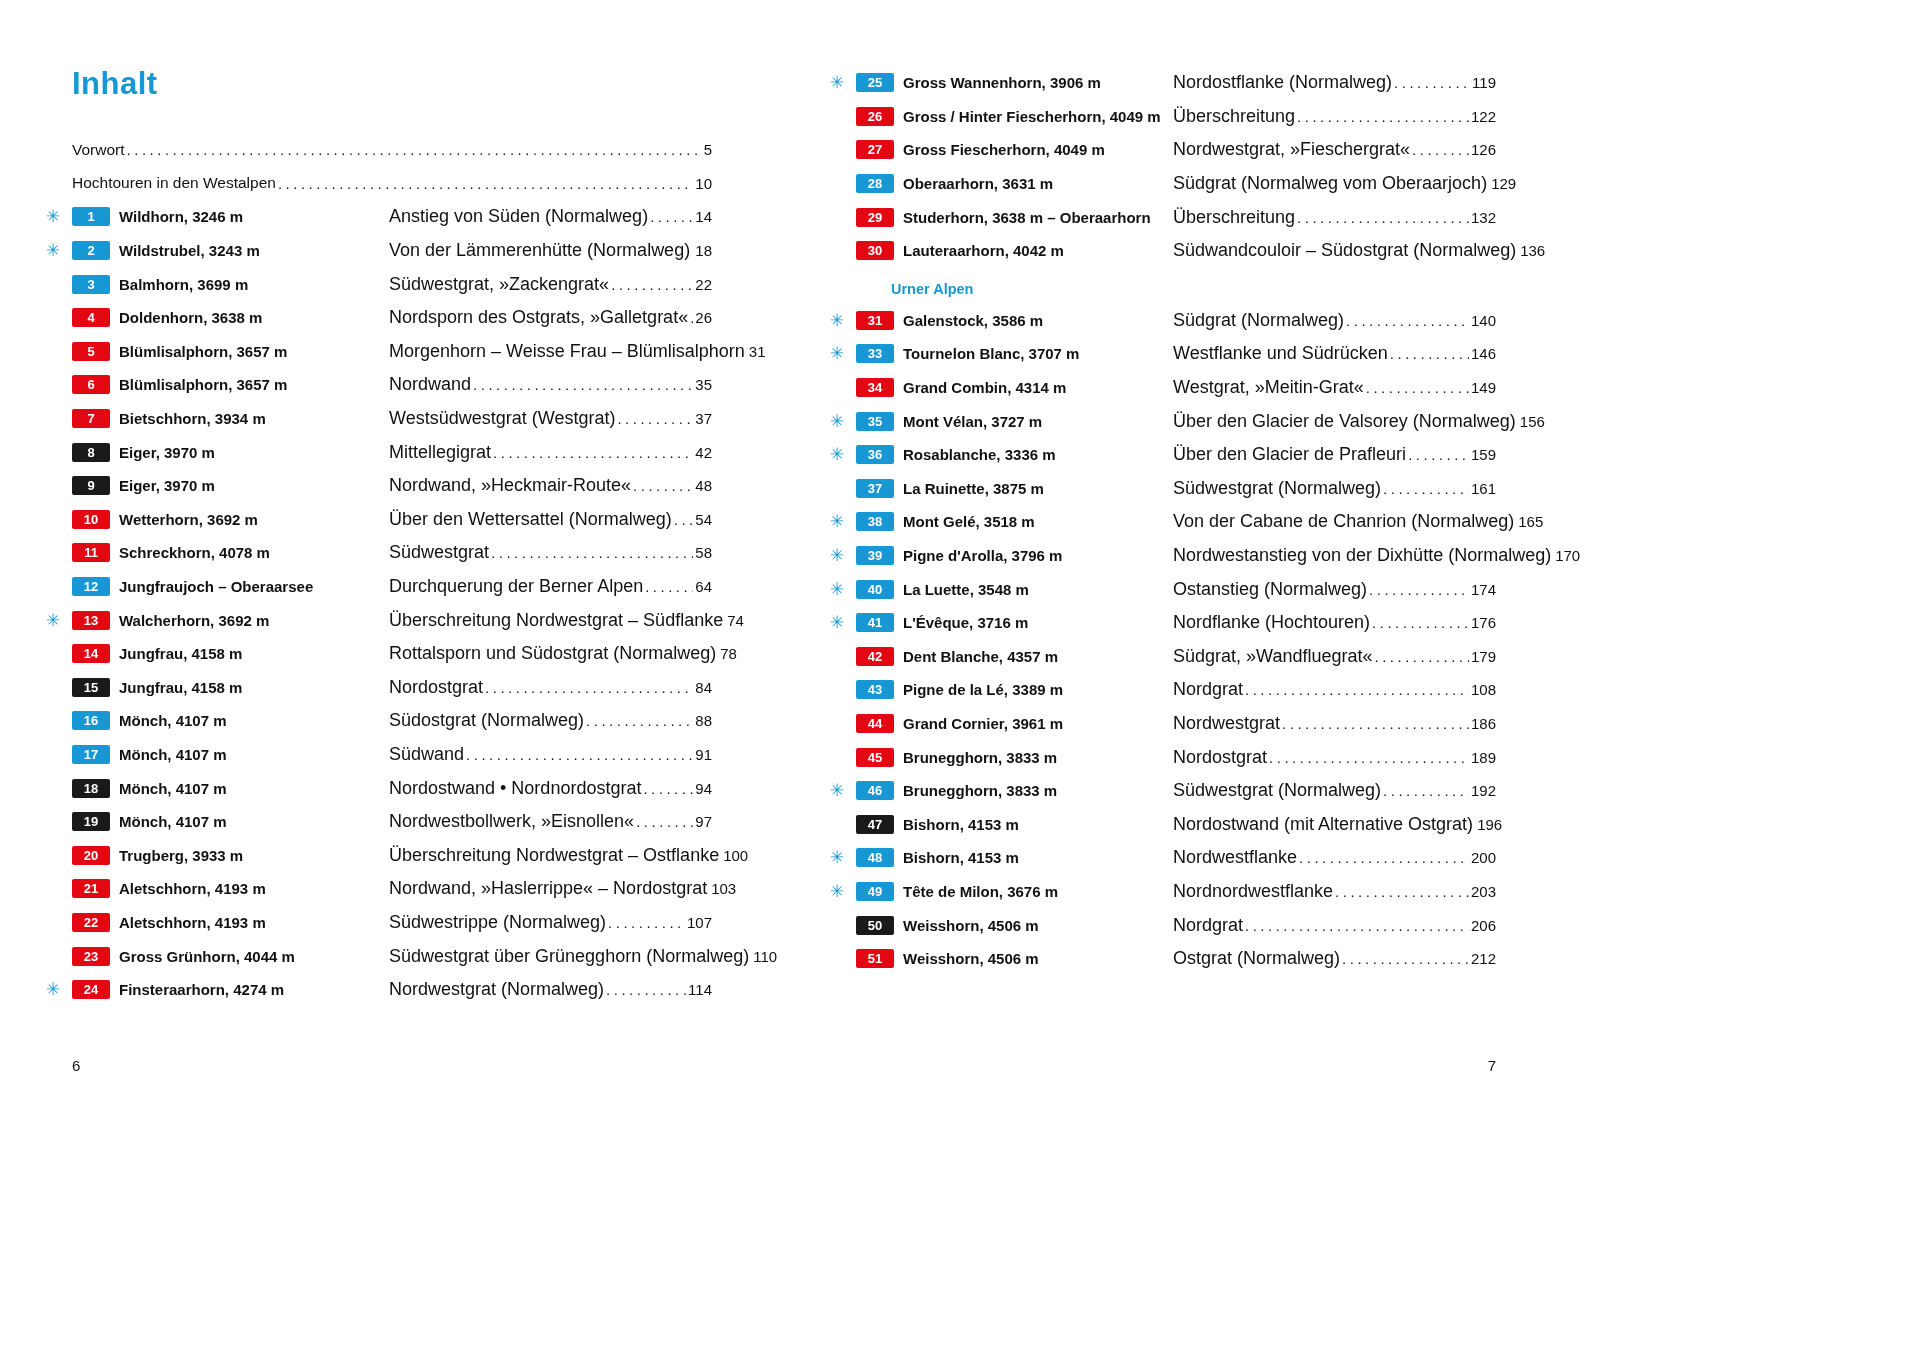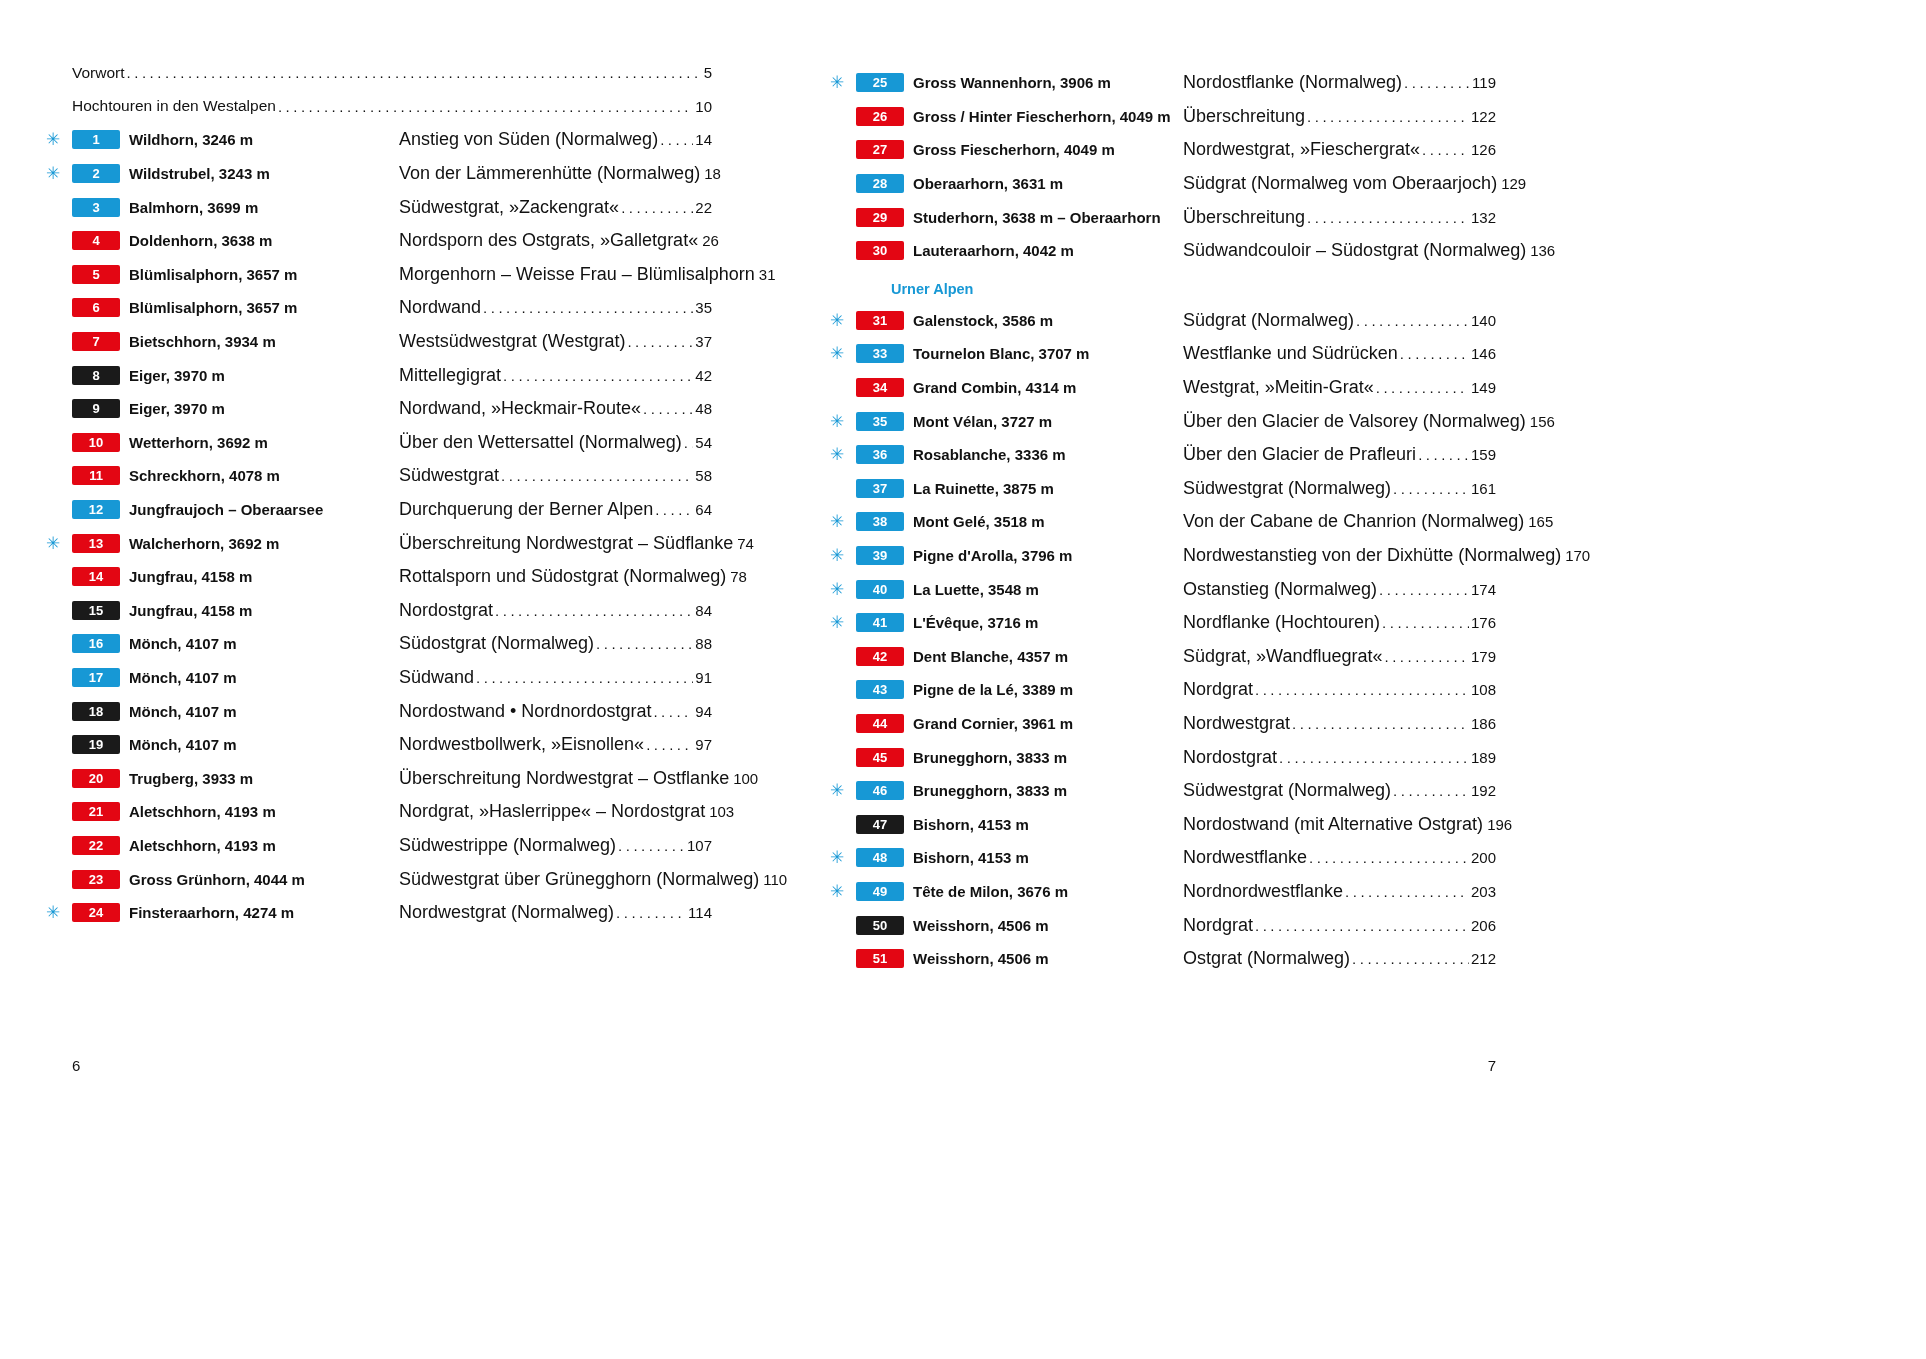--- a/index.html
+++ b/index.html
@@ -27,21 +27,21 @@
   height:30px;margin-top:6px;padding-left:61px;
   font-size:14.5px;font-weight:bold;color:var(--accent);
 }
 .row.front{padding-left:26px}
 .front-label{font-size:15.5px;flex-shrink:0;white-space:nowrap}
 .snow{
   width:26px;flex-shrink:0;text-align:left;
   font-size:17px;line-height:1;color:var(--accent);
 }
 .badge{
-  width:48px;height:19px;flex-shrink:0;margin-right:9px;
+  width:38px;height:19px;flex-shrink:0;margin-right:9px;
   border-radius:2px;background:var(--medium);
   color:#fff;font-size:13px;font-weight:bold;line-height:19px;text-align:center;
 }
 .badge.easy{background:var(--easy)}
 .badge.medium{background:var(--medium)}
 .badge.hard{background:var(--hard)}
 .name{
   width:270px;flex-shrink:0;
   font-size:15px;font-weight:bold;white-space:nowrap;overflow:hidden;
 }
@@ -54,20 +54,21 @@
 }
 .pagenum{font-size:15px;flex-shrink:0}
 .footer{position:absolute;top:1057px;font-size:15px}
 .footer-left{left:72px}
 .footer-right{left:830px;width:666px;text-align:right}
 </style>
 </head>
 <body>
 
 <div class="col col-left">
+  <h1 class="title">Inhalt</h1>
   <div id="front-rows">
       <div class="row front">
         <span class="front-label">Vorwort</span>
         <span class="leader"></span>
         <span class="pagenum">5</span>
       </div>
       <div class="row front">
         <span class="front-label">Hochtouren in den Westalpen</span>
         <span class="leader"></span>
         <span class="pagenum">10</span>
@@ -272,21 +273,21 @@
           <span class="route">Überschreitung Nordwestgrat – Ostflanke</span>
           <span class="leader"></span>
           <span class="pagenum">100</span>
         </span>
       </div>
       <div class="row entry">
         <span class="snow"></span>
         <span class="badge medium">21</span>
         <span class="name">Aletschhorn, 4193 m</span>
         <span class="route-col">
-          <span class="route">Nordgrat, »Haslerrippe« – Nordostgrat</span>
+          <span class="route">Nordwand, »Haslerrippe« – Nordostgrat</span>
           <span class="leader"></span>
           <span class="pagenum">103</span>
         </span>
       </div>
       <div class="row entry">
         <span class="snow"></span>
         <span class="badge medium">22</span>
         <span class="name">Aletschhorn, 4193 m</span>
         <span class="route-col">
           <span class="route">Südwestrippe (Normalweg)</span>

